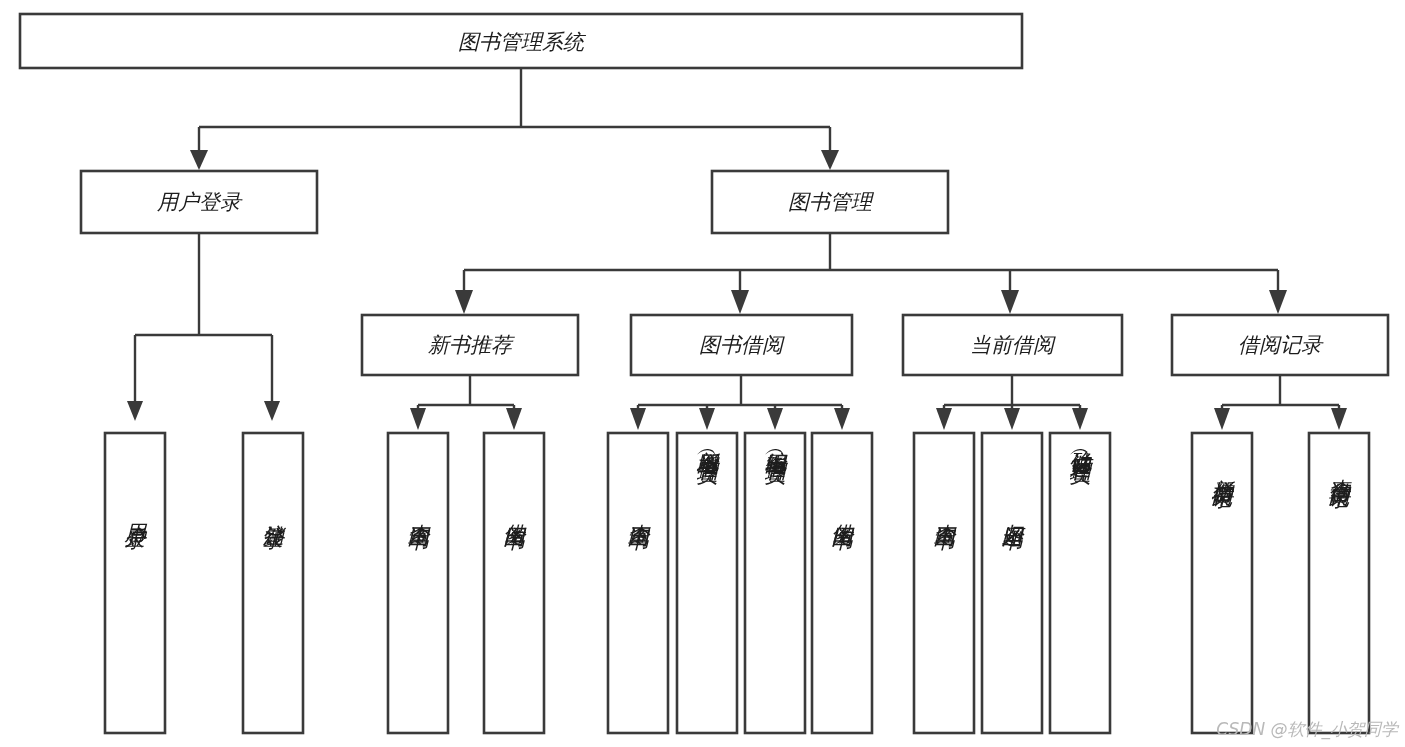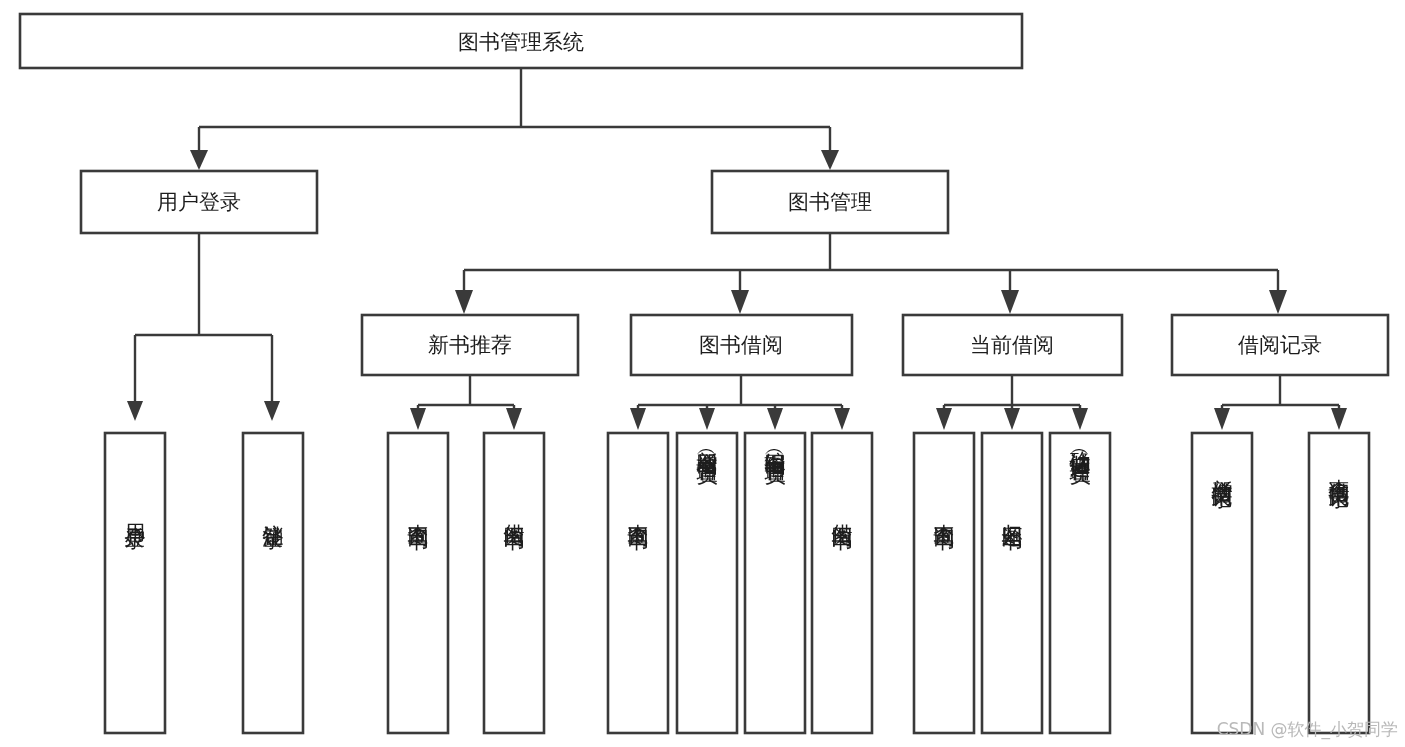--- a/index.html
+++ b/index.html
@@ -12,20 +12,21 @@
     width: 1405px;
     height: 747px;
     font-family: "DejaVu Sans", "Liberation Sans", sans-serif;
     overflow: hidden;
   }
   #diagram-root {
     position: relative;
     width: 1405px;
     height: 747px;
     background: #ffffff;
+    font-style: italic;
   }
   svg#diagram-svg {
     display: block;
     width: 1405px;
     height: 747px;
   }
   .node-box {
     fill: #ffffff;
     stroke: #3a3a3a;
     stroke-width: 2.6;

